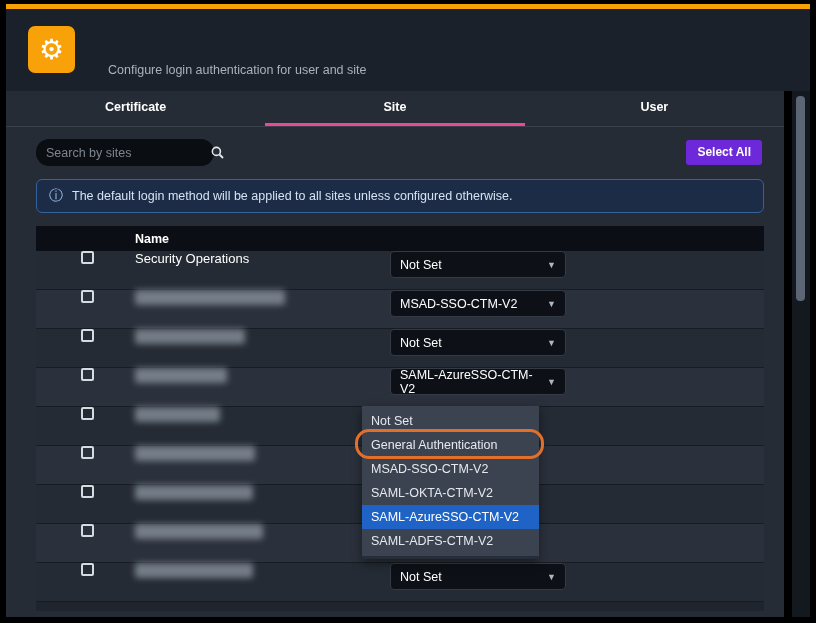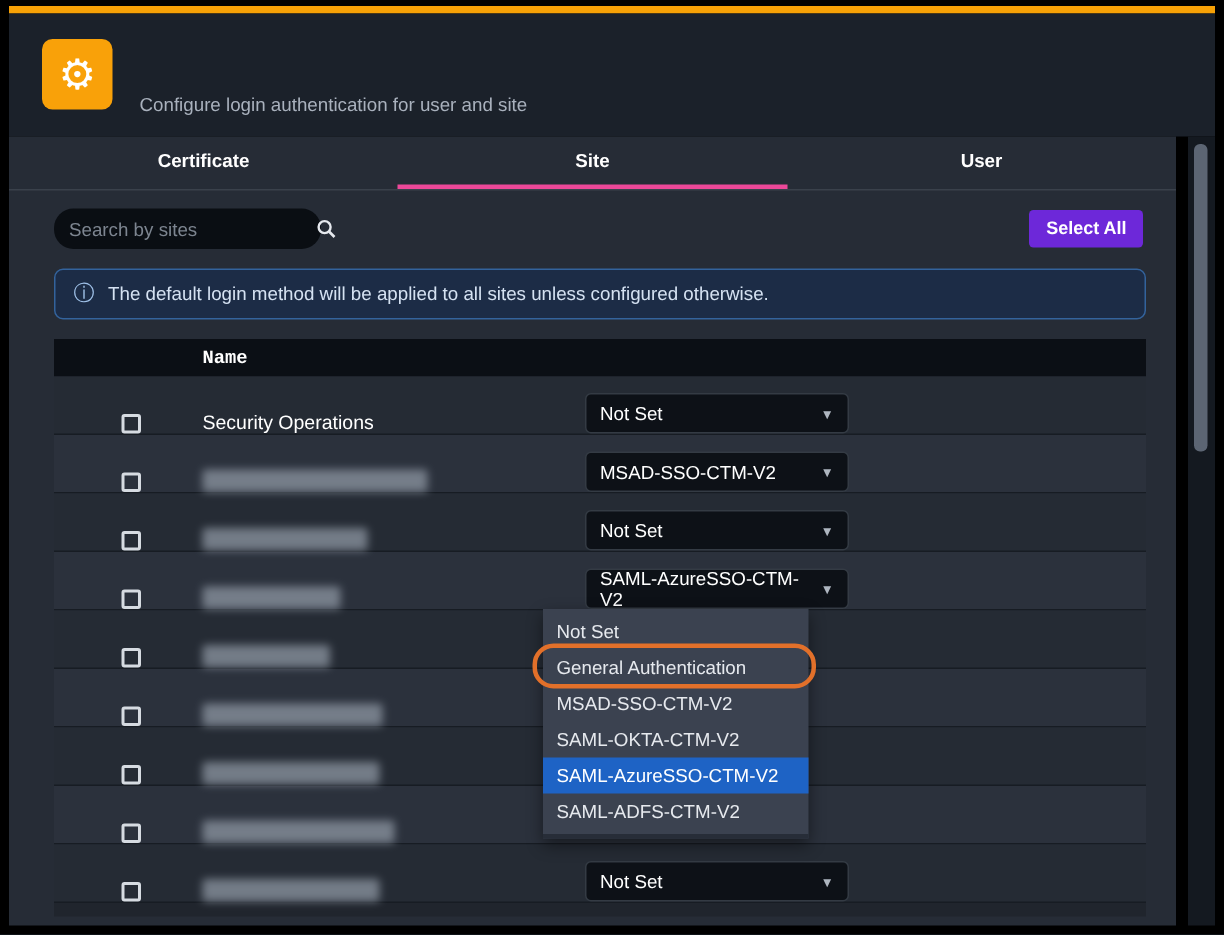--- a/index.html
+++ b/index.html
@@ -12,21 +12,21 @@
   .orange-top { position:absolute; left:6px; top:4px; width:804px; height:5px; background:#f7a106; }
 
   
   .header { position:absolute; left:6px; top:9px; width:804px; height:82px; background:#1b212a; }
   .gear-box {
     position:absolute; left:22px; top:17px; width:47px; height:47px;
     background:#f9a109; border-radius:7px; display:flex; align-items:center; justify-content:center;
   }
   .gear-box .glyph { color:#fff; font-size:28px; line-height:1; }
   .hdr-title { position:absolute; left:86px; top:30px; color:#fff; font-size:15px; font-weight:bold; }
-  .hdr-sub   { position:absolute; left:87px; top:54px; color:#a9b1bd; font-size:12.5px; }
+  .hdr-sub   { position:absolute; left:102px; top:54px; color:#a9b1bd; font-size:12.5px; }
 
   
   .main { position:absolute; left:6px; top:91px; width:778px; height:526px; background:#262c36; }
 
   
   .scroll-track { position:absolute; left:792px; top:91px; width:18px; height:526px; background:#141920; }
   .scroll-thumb { position:absolute; left:796px; top:96px; width:9px; height:205px; background:#5c6573; border-radius:4px; }
 
   
   .tabs { position:absolute; left:0; top:0; width:100%; height:36px; display:flex; border-bottom:1px solid #3a414b; }
@@ -53,25 +53,25 @@
     position:absolute; left:30px; top:88px; width:728px; height:34px;
     background:#1c2c46; border:1px solid #33639c; border-radius:6px;
     display:flex; align-items:center; padding:0 12px; gap:9px;
   }
   .info-banner .i-icon { color:#9fc1e8; font-size:14px; }
   .info-banner .i-text { color:#d5e2f2; font-size:12.5px; }
 
   
   .table { position:absolute; left:30px; top:135px; width:728px; }
   .t-header { display:flex; height:25px; background:#0b0f15; align-items:center;
-    color:#fff; font-size:12.5px; font-weight:bold;font-family:Liberation Mono, monospace; }
+    color:#fff; font-size:12.5px; font-weight:bold; }
   .col-check { width:99px; display:flex; align-items:center; padding-left:45px; }
   .col-name  { width:253px; display:flex; align-items:center; }
   .col-method{ flex:1; display:flex; align-items:center; }
-  .t-row { display:flex; height:39px; align-items:flex-end; border-bottom:1px solid #171c23; }
+  .t-row { display:flex; height:39px; align-items:flex-start; border-bottom:1px solid #171c23; }
   .t-row:nth-child(odd)  { background:#2b313c; }
   .t-row:nth-child(even) { background:#252b34; }
   .t-partial { height:9px; background:#20252d; }
 
   .cbx { width:13px; height:13px; border:2px solid #d6dbe1; border-radius:2px; background:transparent; cursor:pointer; }
   .site-name { color:#fff; font-size:13px; }
   .redacted { height:15px; border-radius:2px; background:#8e97a3; filter:blur(3px); opacity:.75; }
   .rw-2 .redacted { width:150px; } .rw-3 .redacted { width:110px; } .rw-4 .redacted { width:92px; }
   .rw-5 .redacted { width:85px; }  .rw-6 .redacted { width:120px; } .rw-7 .redacted { width:118px; }
   .rw-8 .redacted { width:128px; } .rw-9 .redacted { width:118px; }

